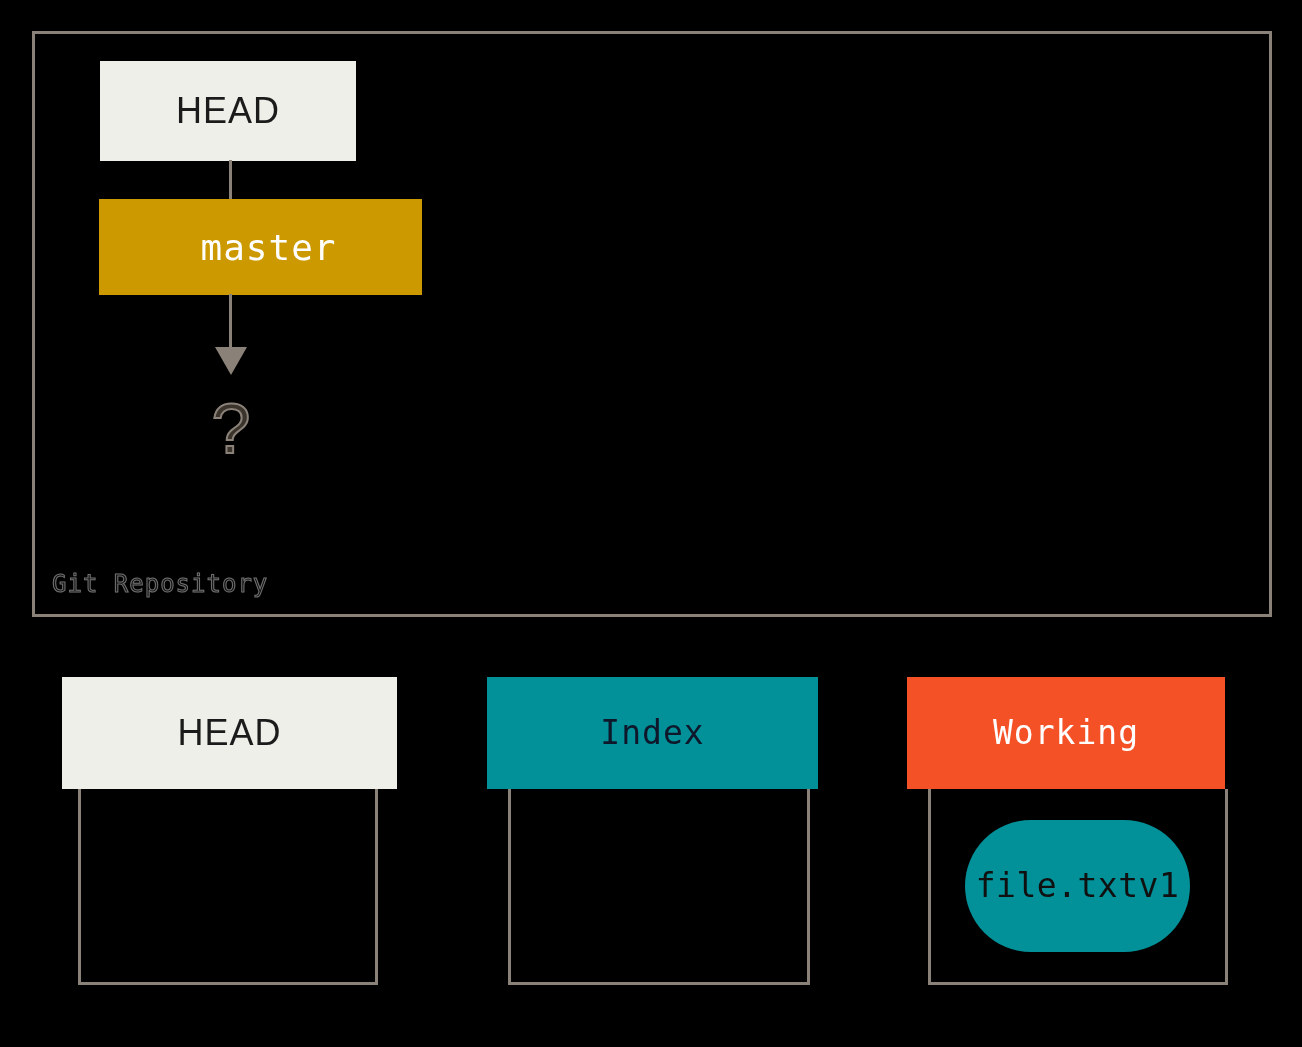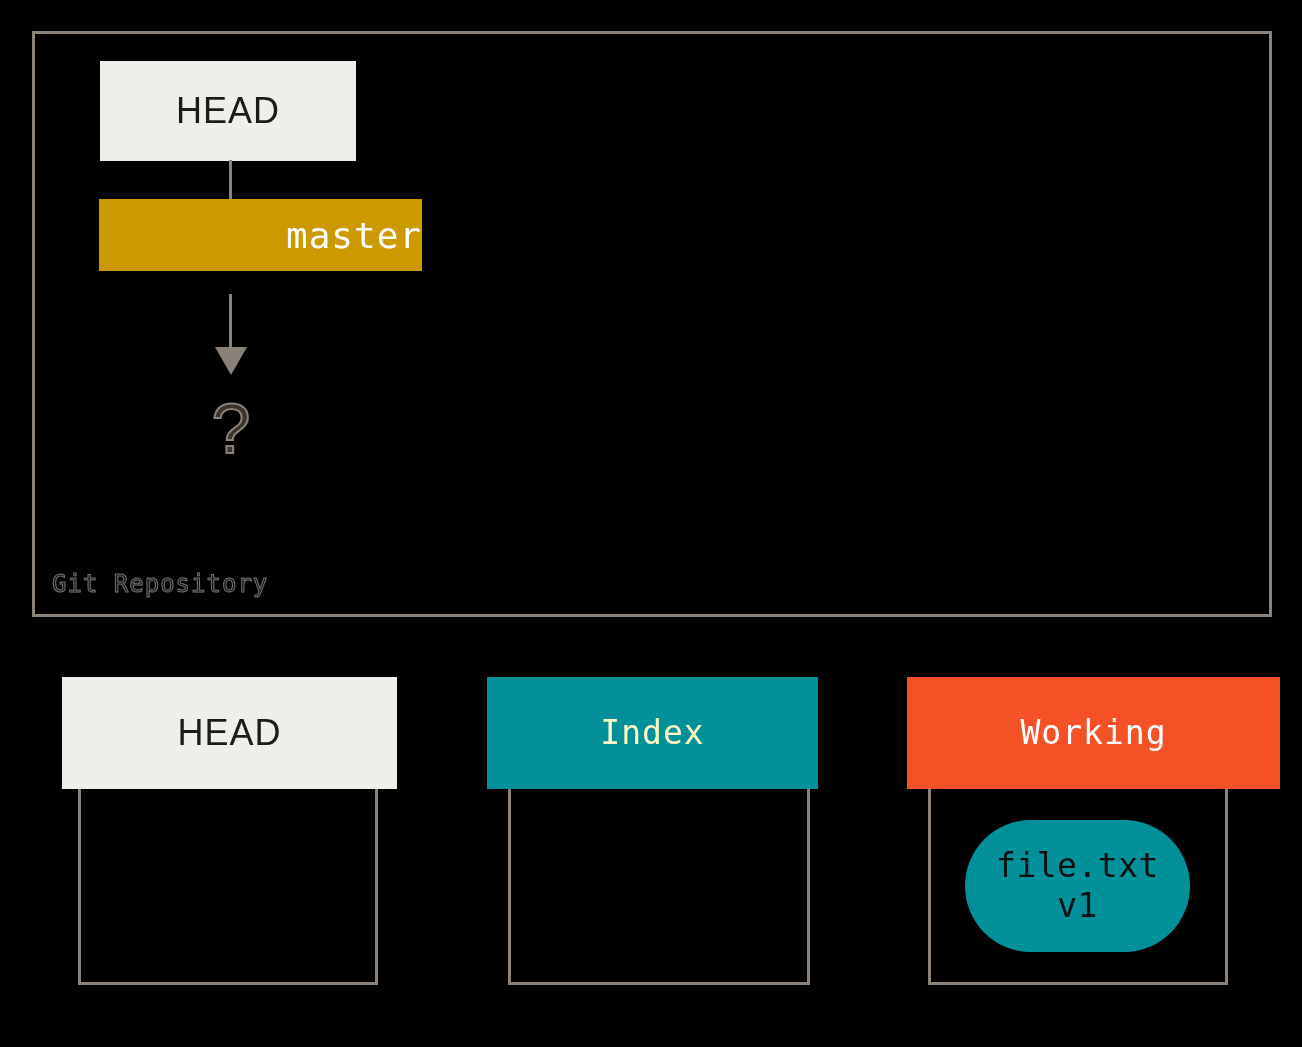--- a/index.html
+++ b/index.html
@@ -56,25 +56,25 @@
     font-size: 36px;
     color: #1b1b1b;
     letter-spacing: 1px;
   }
 
   .master-box {
     position: absolute;
     left: 99px;
     top: 199px;
     width: 323px;
-    height: 72px;
+    height: 96px;
     background: #cc9a00;
     display: flex;
     align-items: center;
-    justify-content: flex-end;
+    justify-content: center;
     box-sizing: border-box;
     padding-left: 16px;
   }
   .master-label {
     font-size: 36px;
     color: #ffffff;
     letter-spacing: 1px;
   }
 
   
@@ -133,23 +133,23 @@
     background: #efefe9;
   }
   .hdr-head .hdr-text {
     font-family: "Liberation Sans", "DejaVu Sans", sans-serif;
     color: #1b1b1b; font-size: 36px;
   }
   .hdr-index {
     left: 487px; top: 677px; width: 331px; height: 112px;
     background: #029199;
   }
-  .hdr-index .hdr-text { color: #fef9c3; }
+  .hdr-index .hdr-text { color: #0f172a; }
   .hdr-wd {
-    left: 907px; top: 677px; width: 373px; height: 112px;
+    left: 907px; top: 677px; width: 318px; height: 112px;
     background: #f55127;
   }
   .hdr-wd .hdr-text { color: #ffffff; }
 
   .area-body {
     position: absolute;
     border-left: 3px solid #8a8279;
     border-right: 3px solid #8a8279;
     border-bottom: 3px solid #8a8279;
     box-sizing: border-box;
@@ -160,21 +160,21 @@
 
   .file-blob {
     position: absolute;
     left: 965px;
     top: 820px;
     width: 225px;
     height: 132px;
     background: #029199;
     border-radius: 66px / 66px;
     display: flex;
-    flex-direction: column;
+    flex-direction: row;
     align-items: center;
     justify-content: center;
     text-align: right;
     line-height: 1.2;
   }
   .file-blob .blob-line { font-size: 33px; color: #101010; letter-spacing: 0.5px; }
 </style>
 </head>
 <body>
 

